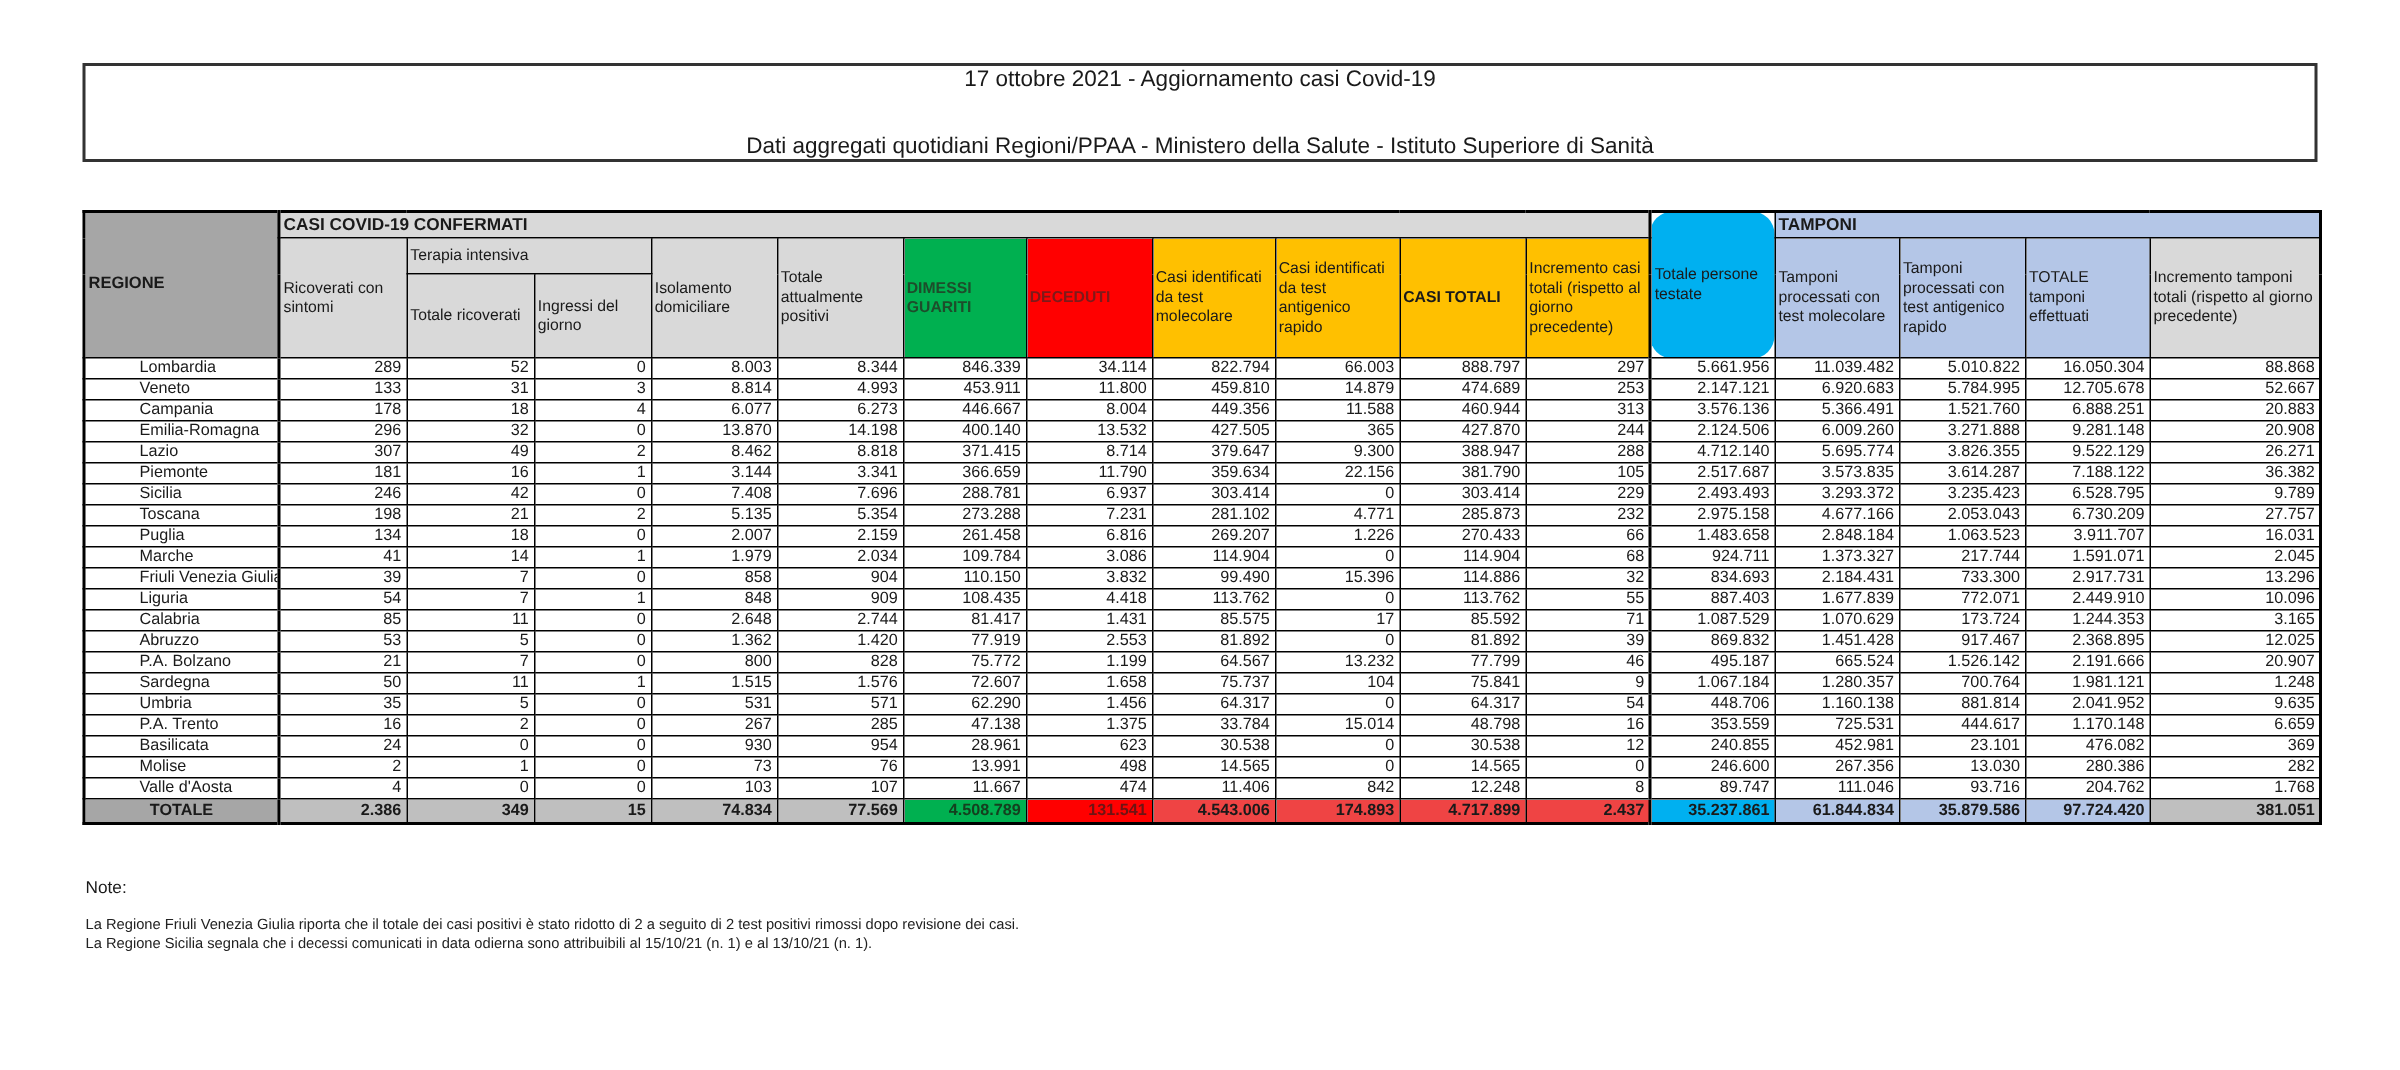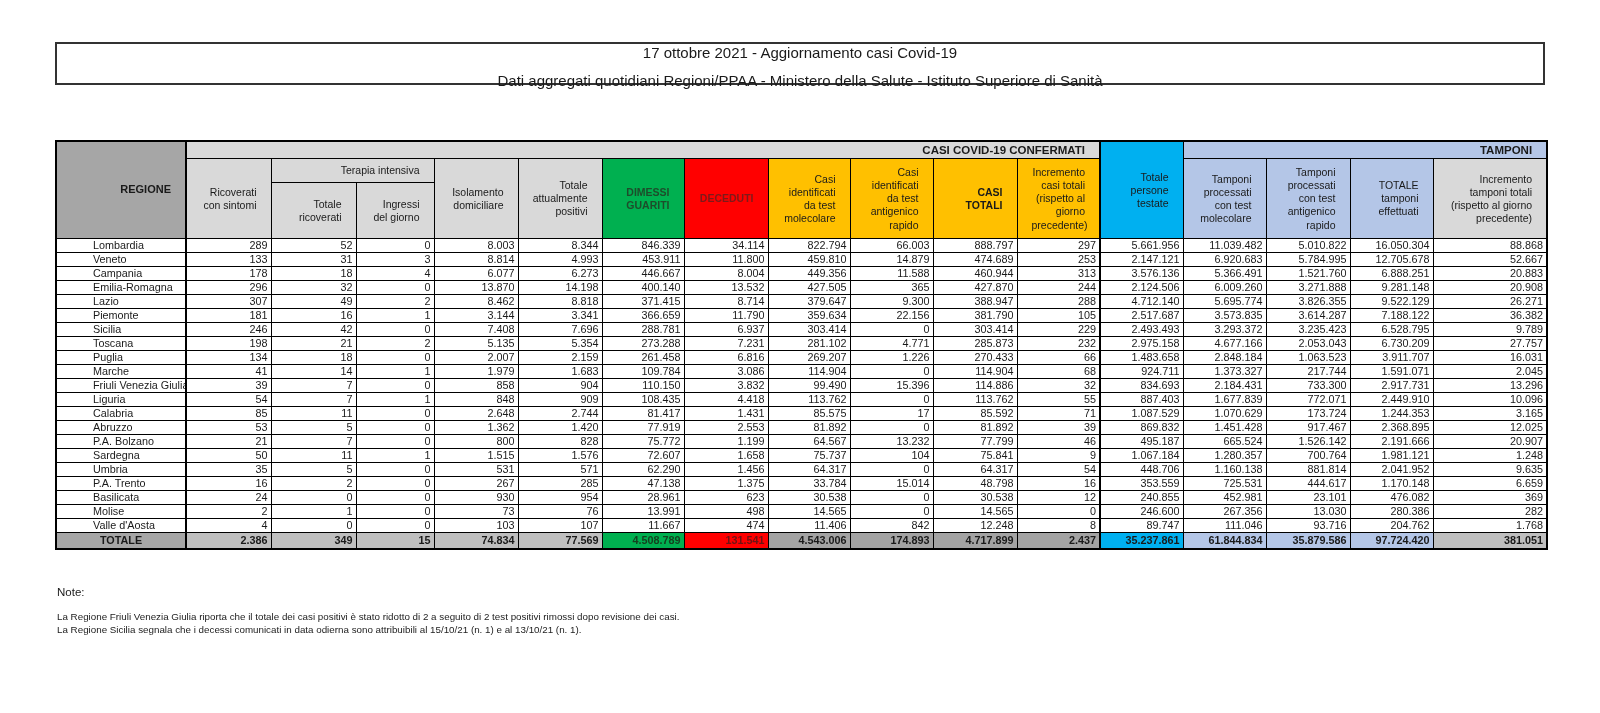--- a/index.html
+++ b/index.html
@@ -3,62 +3,62 @@
 <meta charset="utf-8">
 <style>
   * { box-sizing: border-box; margin: 0; padding: 0; }
   html, body { background: #ffffff; }
   body {
     width: 1600px; height: 713px; position: relative;
     font-family: "Liberation Sans", sans-serif;
     color: #1a1a1a;
   }
   .title-box {
-    position: absolute; left: 55px; top: 42px; width: 1490px; height: 43px;
+    position: absolute; left: 55px; top: 42px; width: 1490px; height: 66px;
     border: 2px solid #333; background: #fff;
     display: flex; flex-direction: column; justify-content: space-between; gap: 11px;
     text-align: center;
   }
   .title-box .t1 { font-size: 15px; }
   .title-box .t2 { font-size: 15px; }
 
   table.covid {
     position: absolute; left: 55px; top: 140px; width: 1491px;
     border-collapse: collapse; table-layout: fixed;
     border: 2px solid #000;
     font-size: 10.5px;
   }
   th, td { border: 1px solid #000; overflow: hidden; }
   thead th {
-    background: #D9D9D9; font-weight: normal; text-align: right;
-    vertical-align: middle; padding: 1px 14px; line-height: 1.25;
+    background: #D9D9D9; font-weight: normal; text-align: left;
+    vertical-align: middle; padding: 1px 2px; line-height: 1.25;
   }
   thead th.bold { font-weight: bold; }
   thead th.dark { background: #A6A6A6; font-weight: bold; font-size: 11px; }
   thead th.band { height: 17px; font-weight: bold; font-size: 11.5px; }
   thead th.green { background: #00B050; color: #1d4d2b; font-weight: bold; }
   thead th.red { background: #FF0000; color: #7d1a1a; font-weight: bold; }
   thead th.yellow { background: #FFC000; }
   thead th.yellow.bold { font-weight: bold; }
-  thead th.cyan { background: #00B0F0; }
+  thead th.cyan { background: #00B0F0; border-radius: 15px; }
   thead th.blue { background: #B4C6E7; }
   thead tr.r2 th { height: 24px; }
   thead tr.r3 th { height: 56px; }
   .thickleft { border-left: 2px solid #000 !important; }
   .thickright { border-right: 2px solid #000 !important; }
 
   tbody td, tfoot td { height: 14px; line-height: 13px; padding: 0 3px; background: #fff; font-size: 10.8px; white-space: nowrap; }
   tbody td.region { text-align: left; padding-left: 36px; }
   tbody td.num, tfoot td.num { text-align: right; }
   tfoot td { font-weight: bold; height: 16px; }
   tfoot td.lbl { background: #A6A6A6; text-align: center; }
   tfoot td.g { background: #BFBFBF; padding-left: 29px; }
   tfoot td.green { background: #00B050; color: #14401f; }
   tfoot td.red { background: #FF0000; color: #6e1414; }
-  tfoot td.y { background: #a3a3a3; margin-left: 22px; }
+  tfoot td.y { background: #ef4444; margin-left: 22px; }
   tfoot td.cyan { background: #00B0F0; }
   tfoot td.b { background: #B4C6E7; margin-left: 36px; }
   tfoot td.gend { background: #BFBFBF; }
 
   .notes { position: absolute; left: 57px; top: 586px; }
   .notes .nh { font-size: 11.5px; margin-bottom: 12px; }
   .notes .nl { font-size: 9.8px; line-height: 1.35; color: #222; }
 </style>
 </head>
 <body>
@@ -287,21 +287,21 @@
         <td class="num">1.063.523</td>
         <td class="num">3.911.707</td>
         <td class="num">16.031</td>
       </tr>
       <tr>
         <td class="region thickright">Marche</td>
         <td class="num">41</td>
         <td class="num">14</td>
         <td class="num">1</td>
         <td class="num">1.979</td>
-        <td class="num">1.683</td>
+        <td class="num">2.034</td>
         <td class="num">109.784</td>
         <td class="num">3.086</td>
         <td class="num">114.904</td>
         <td class="num">0</td>
         <td class="num">114.904</td>
         <td class="num">68</td>
         <td class="num thickleft">924.711</td>
         <td class="num">1.373.327</td>
         <td class="num">217.744</td>
         <td class="num">1.591.071</td>

